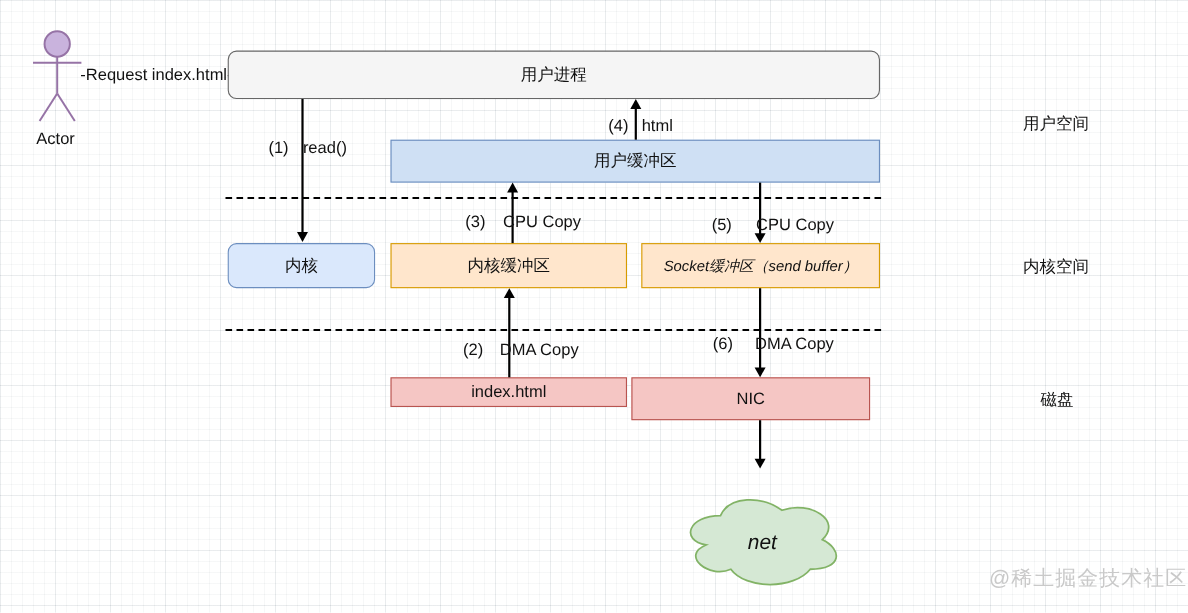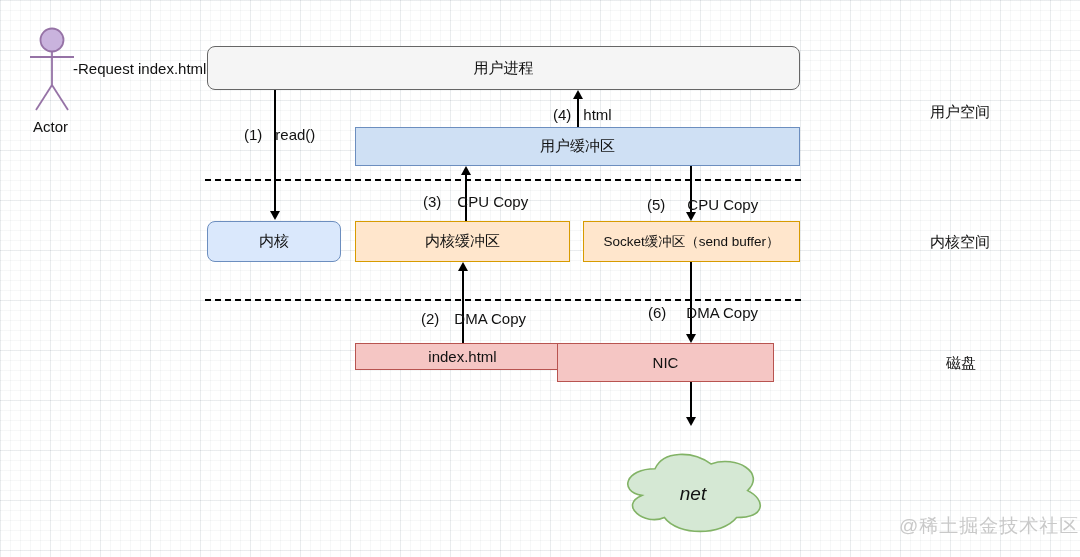--- a/index.html
+++ b/index.html
@@ -59,23 +59,23 @@
   <div class="txt" style="left:73px;top:60px;">-Request index.html-</div>
 
   <div class="region-label" style="left:930px;top:59px;margin-top:44px;">用户空间</div>
   <div class="region-label" style="left:930px;top:233px;">内核空间</div>
   <div class="region-label" style="left:946px;top:354px;">磁盘</div>
 
   <div class="shape process" style="left:207px;top:46px;width:593px;height:44px;">用户进程</div>
   <div class="shape blue-round" style="left:207px;top:221px;width:134px;height:41px;">内核</div>
   <div class="shape blue-rect" style="left:355px;top:127px;width:445px;height:39px;">用户缓冲区</div>
   <div class="shape orange-rect" style="left:355px;top:221px;width:215px;height:41px;">内核缓冲区</div>
-  <div class="shape orange-rect" style="left:583px;top:221px;width:217px;height:41px;font-size:13.5px;">Socket缓冲区（send buffer）</div>
+  <div class="shape orange-rect" style="left:583px;top:221px;width:217px;height:41px;font-size:13.5px;font-style:italic;">Socket缓冲区（send buffer）</div>
   <div class="shape pink-rect" style="left:355px;top:343px;width:215px;height:27px;">index.html</div>
-  <div class="shape pink-rect" style="left:557px;top:343px;width:217px;height:39px;">NIC</div>
+  <div class="shape pink-rect" style="left:574px;top:343px;width:217px;height:39px;">NIC</div>
 
   <div class="dash" style="left:205px;top:179px;width:596px;"></div>
   <div class="dash" style="left:205px;top:299px;width:596px;"></div>
 
   <div class="vline" style="left:274px;top:90px;height:122px;"></div>
   <div class="arrow down" style="left:269.5px;top:211px;"></div>
 
   <div class="vline" style="left:577px;top:98px;height:29px;"></div>
   <div class="arrow up" style="left:572.5px;top:90px;"></div>
 

